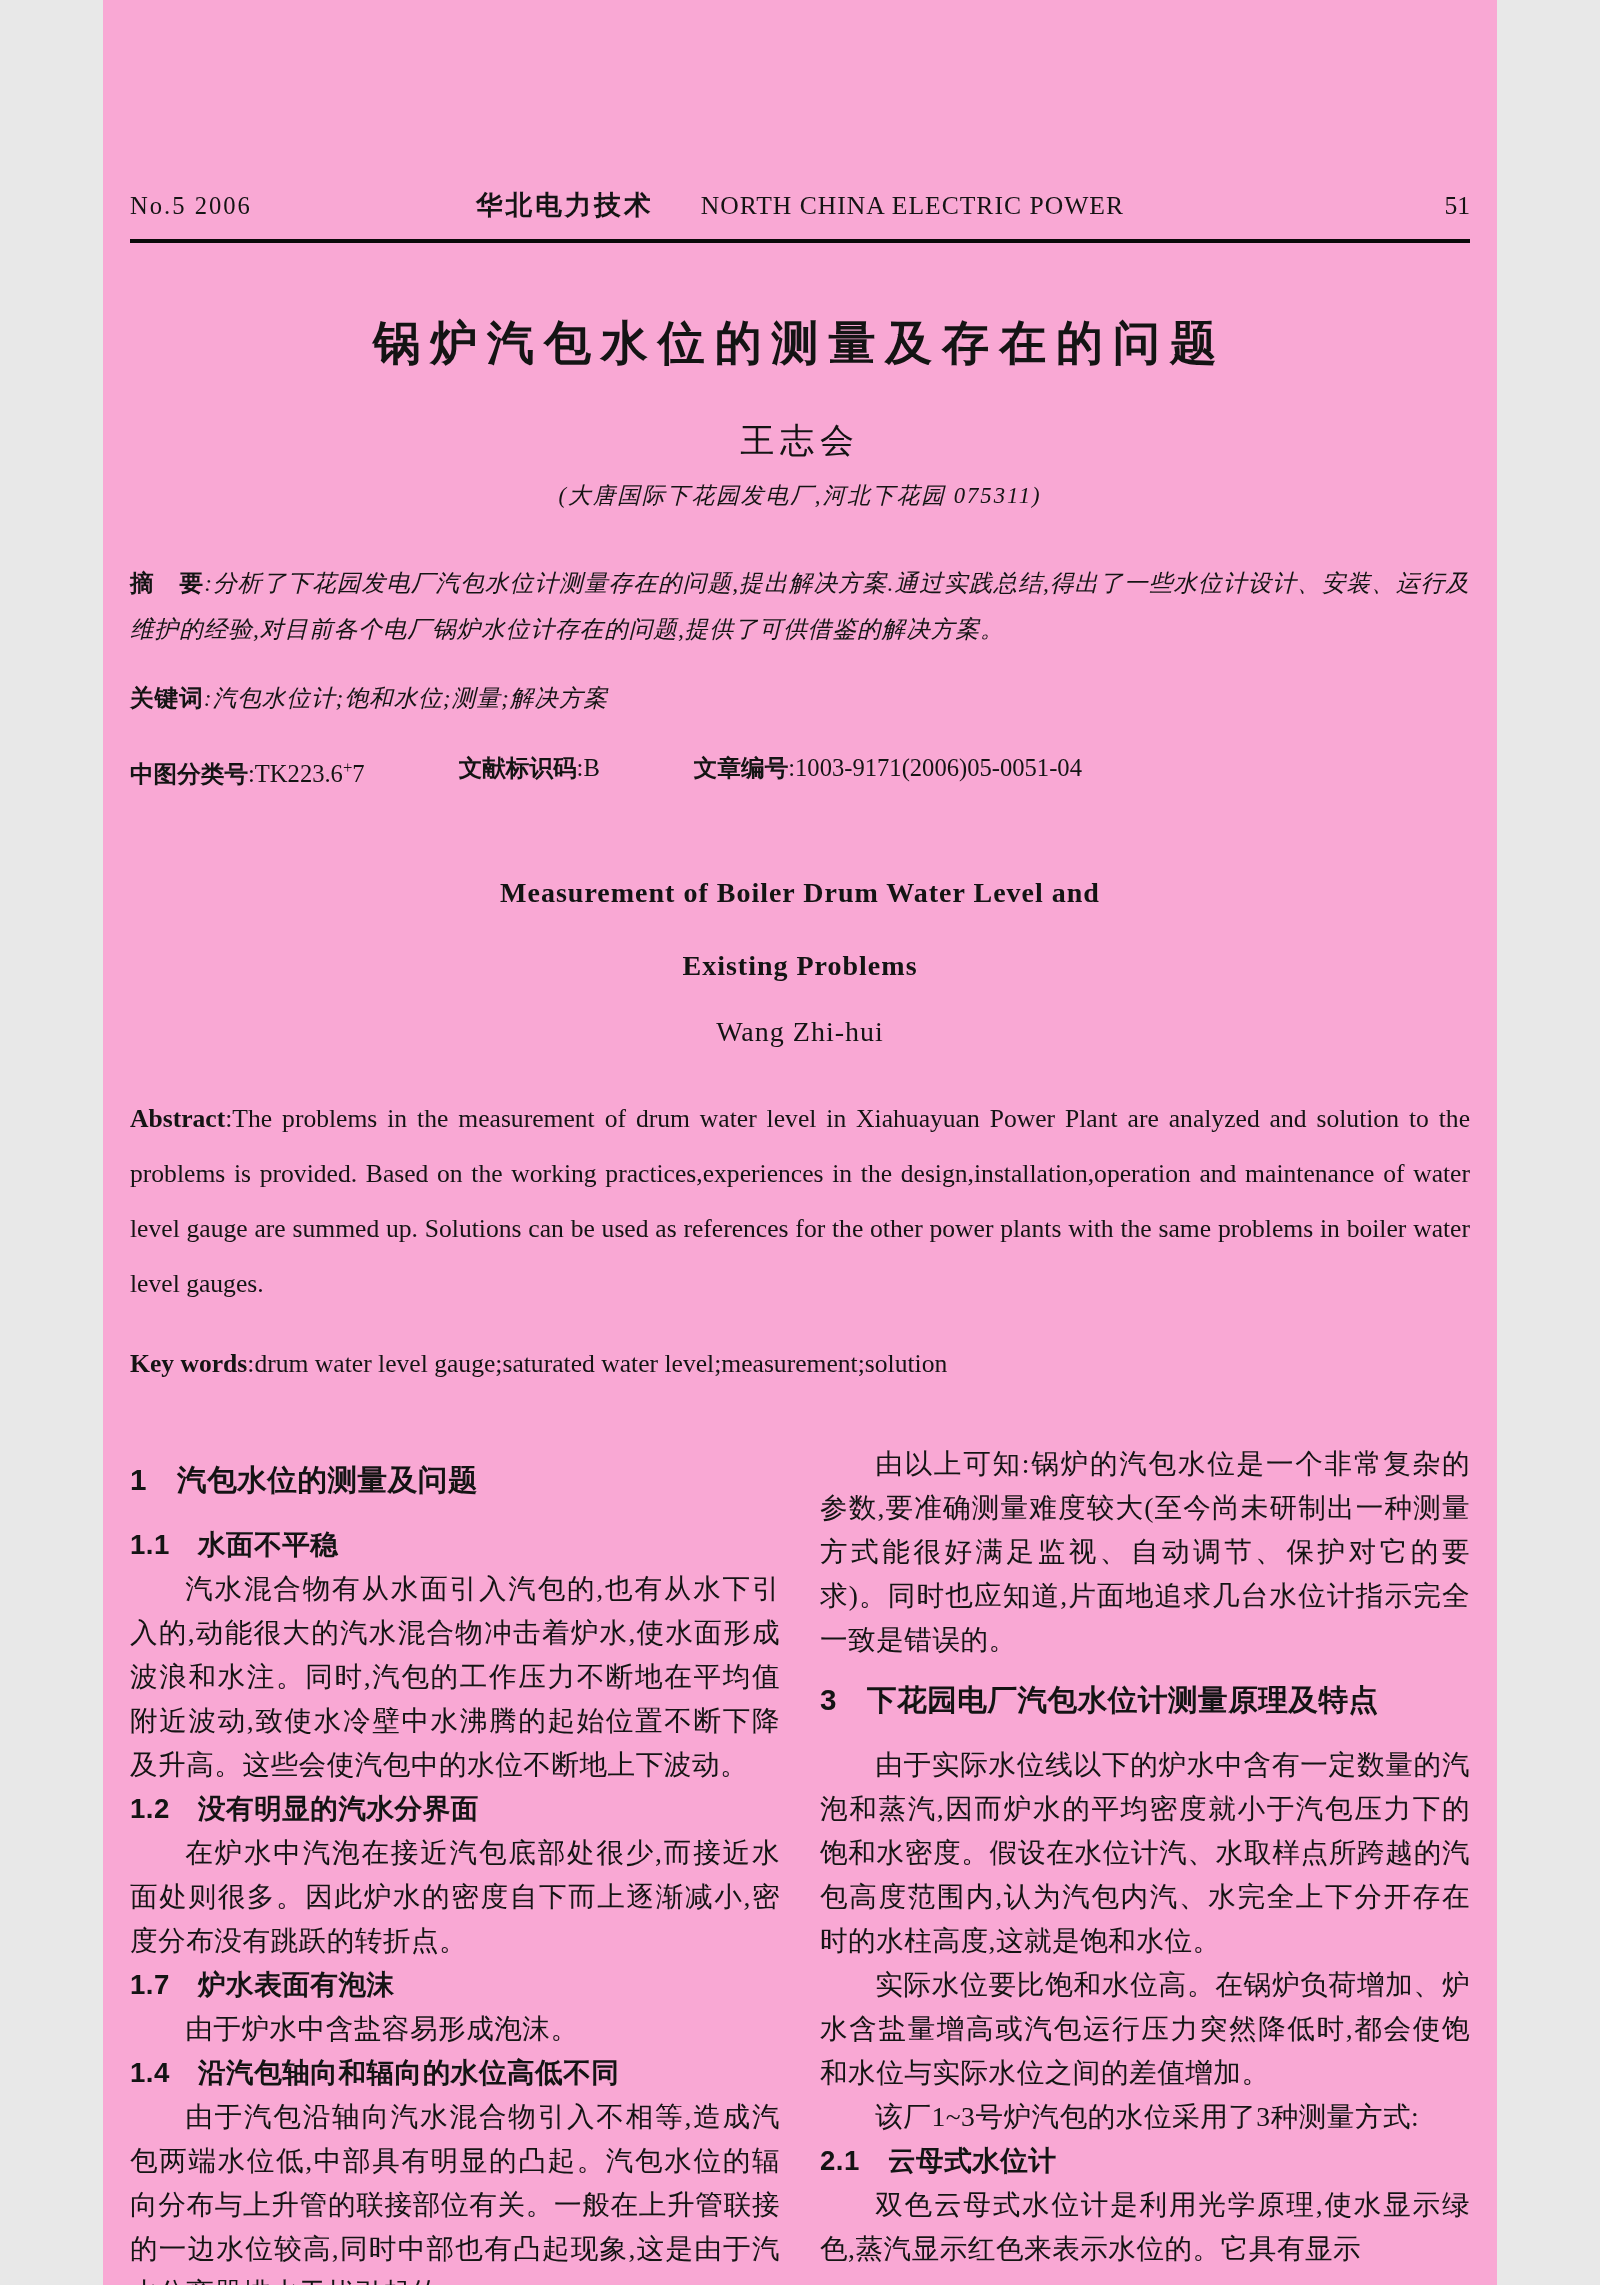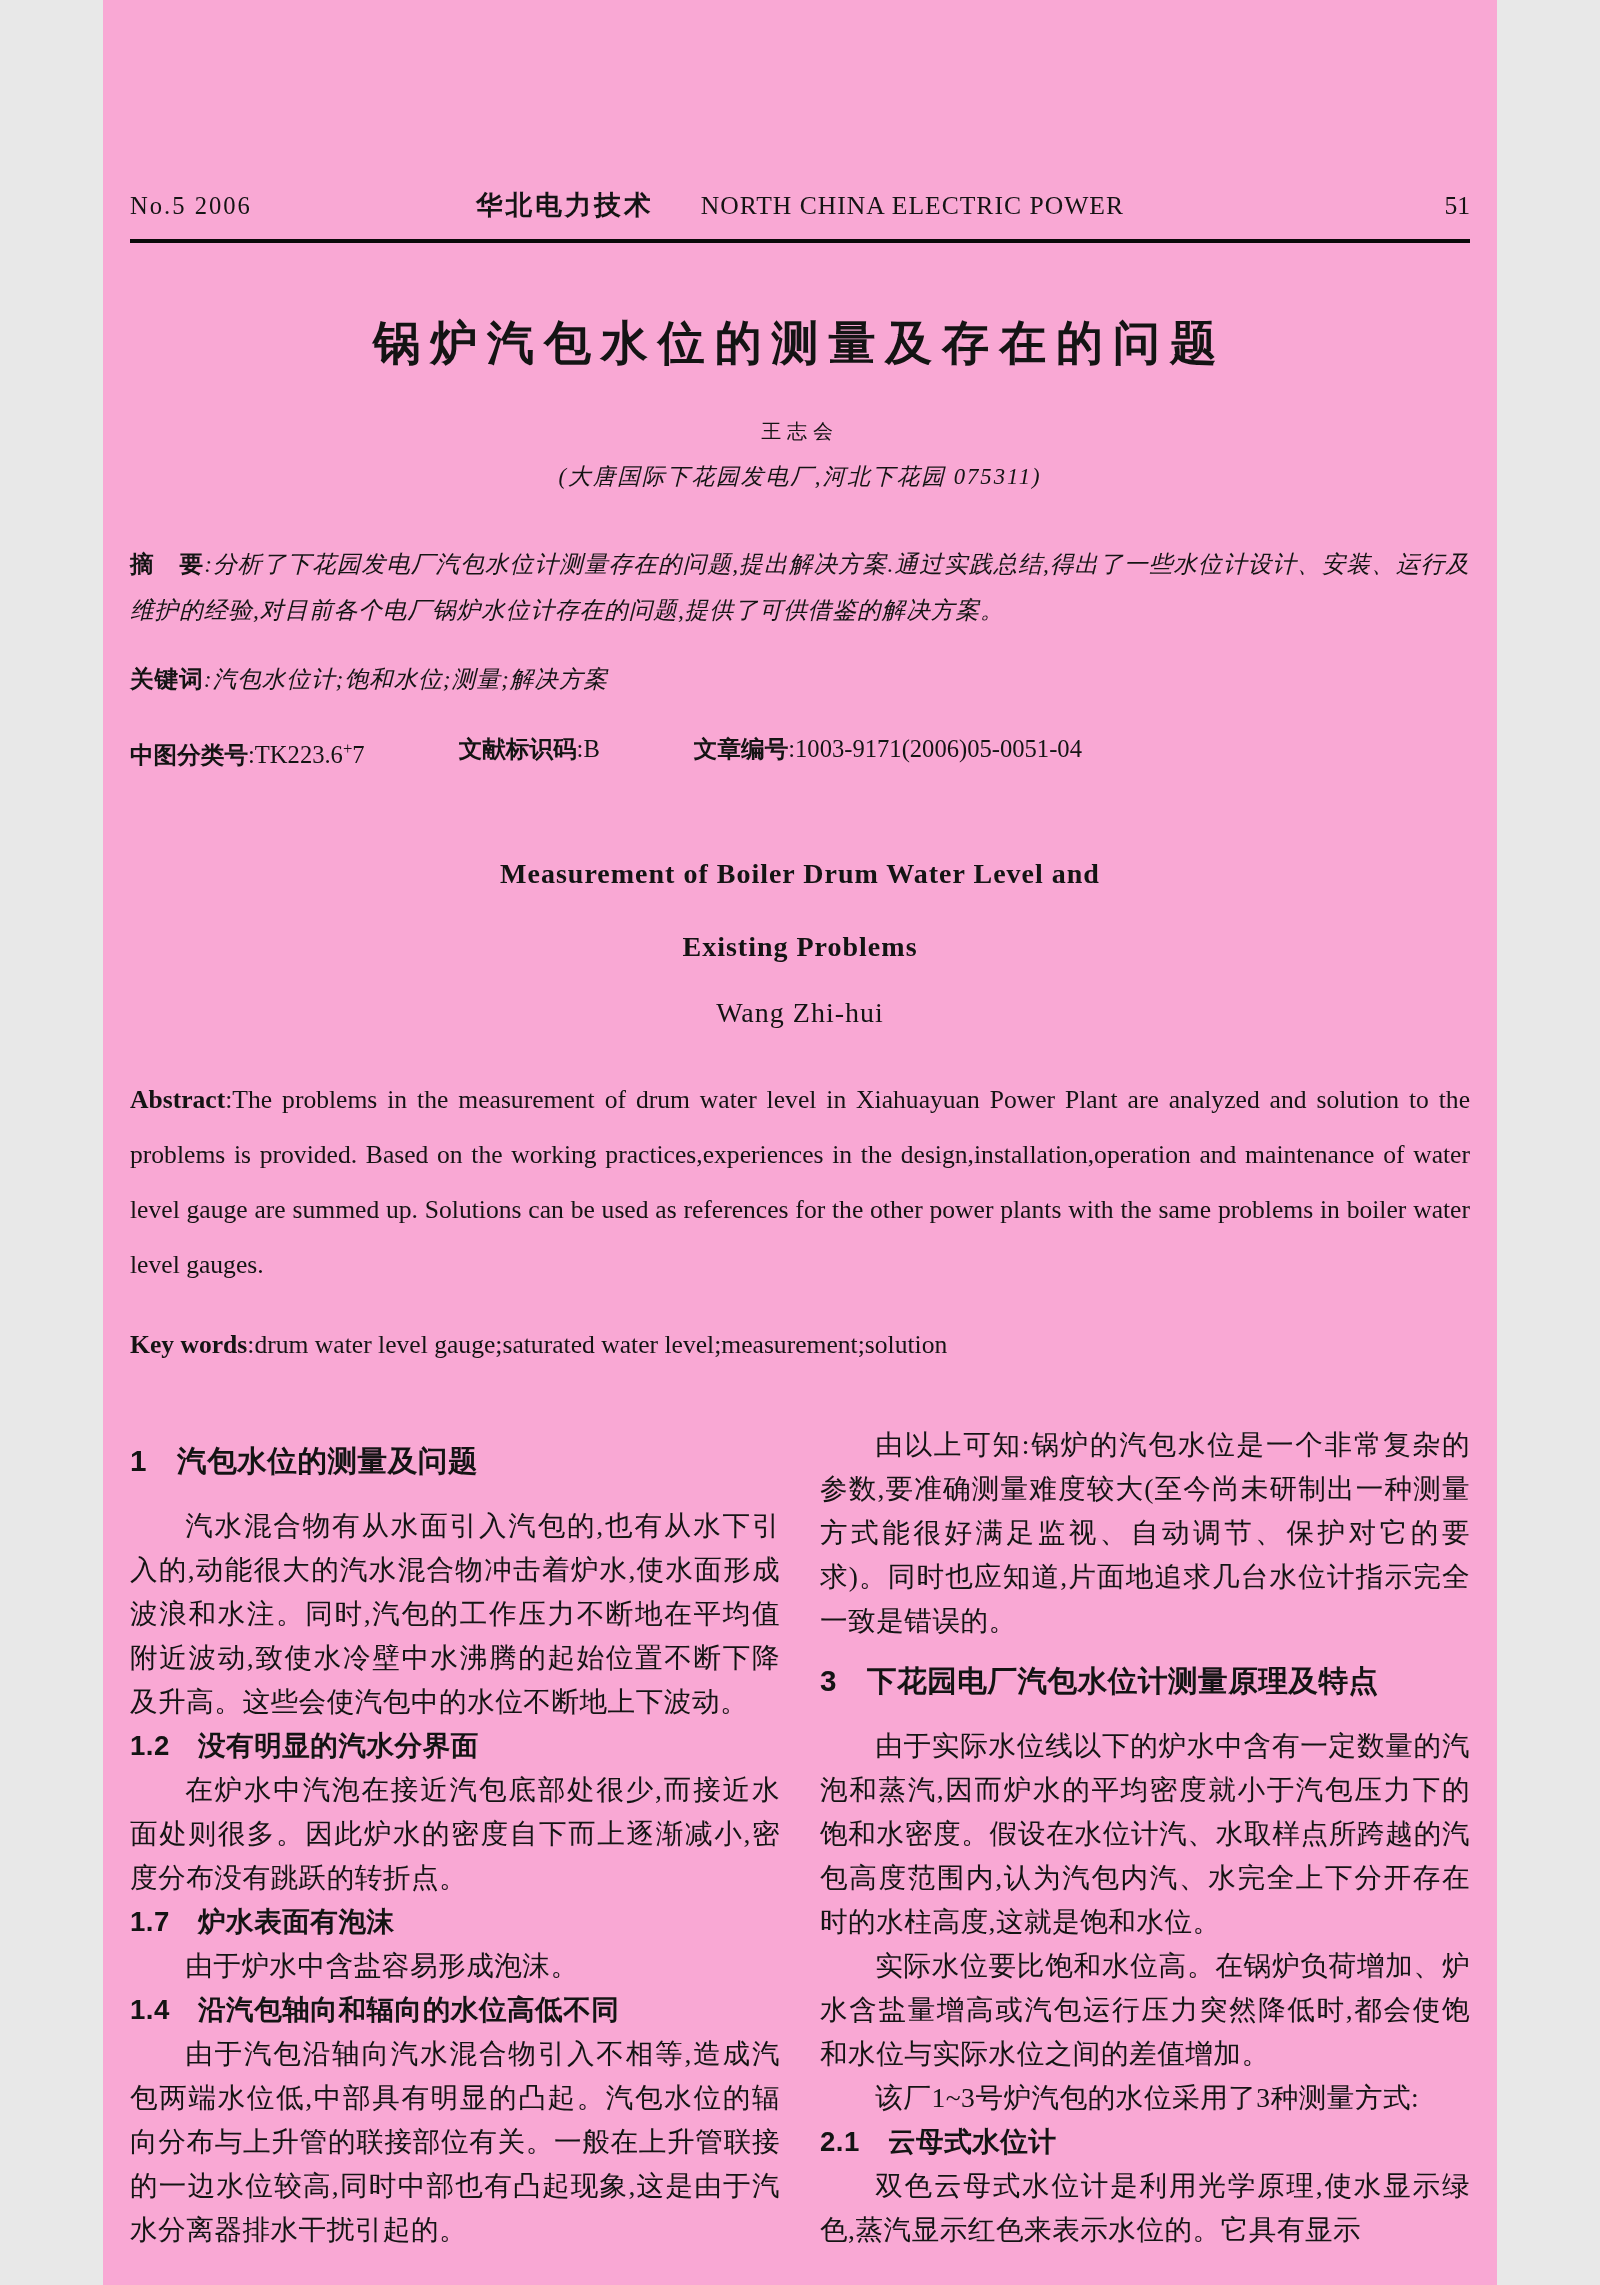--- a/index.html
+++ b/index.html
@@ -12,21 +12,21 @@
   
   .jheader{display:flex;align-items:baseline;font-size:24.6px;}
   .jheader .issue{width:236px;letter-spacing:2px;}
   .jheader .center{flex:1;text-align:center;white-space:nowrap;}
   .jname-cn{font-family:"Liberation Sans","DejaVu Sans",sans-serif;font-weight:700;font-size:26.6px;letter-spacing:3px;}
   .jname-en{font-size:25.6px;margin-left:41px;letter-spacing:1px;}
   .jheader .pageno{width:236px;text-align:right;font-size:25.6px;}
   .rule{height:3.9px;background:#0a0a0a;margin-top:15.8px;}
   
   .title-cn{margin-top:69px;text-align:center;font-size:47px;font-weight:700;letter-spacing:9.9px;}
-  .author-cn{margin-top:43px;text-align:center;font-size:20px;letter-spacing:5.9px;}
+  .author-cn{margin-top:43px;text-align:center;font-size:34px;letter-spacing:5.9px;}
   .affil-cn{margin-top:16px;text-align:center;font-size:22.7px;font-style:italic;letter-spacing:2px;}
   
   .meta-cn{margin-top:49px;font-size:23.6px;line-height:46px;text-align:justify;font-style:italic;letter-spacing:1px;}
   .label-cn{font-family:"Liberation Sans","DejaVu Sans",sans-serif;font-weight:700;font-style:normal;font-size:23.6px;}
   .kw-cn{margin-top:2px;font-size:23.6px;font-style:italic;letter-spacing:1px;line-height:46px;}
   .clc-row{margin-top:5.9px;font-size:24.6px;font-style:normal;line-height:46px;display:flex;}
   .clc-row .grp{white-space:nowrap;}
   .clc-row .grp + .grp{margin-left:94px;}
   .clc-row sup{font-size:16.7px;}
   
@@ -80,20 +80,21 @@
     <div class="author-en">Wang Zhi-hui</div>
 
     <p class="abstract-en"><span class="label-en">Abstract</span><span>:The problems in the measurement of drum water level in Xiahuayuan Power Plant are analyzed and solution to the problems is provided. Based on the working practices,experiences in the design,installation,operation and maintenance of water level gauge are summed up. Solutions can be used as references for the other power plants with the same problems in boiler water level gauges.</span></p>
 
     <p class="kw-en"><span class="label-en">Key words</span><span>:drum water level gauge;saturated water level;measurement;solution</span></p>
 
     <div class="bodycols">
 
       <div class="col">
         <div class="h1">1　汽包水位的测量及问题</div>
+        <div class="h2">1.1　水面不平稳</div>
         <p>汽水混合物有从水面引入汽包的,也有从水下引入的,动能很大的汽水混合物冲击着炉水,使水面形成波浪和水注。同时,汽包的工作压力不断地在平均值附近波动,致使水冷壁中水沸腾的起始位置不断下降及升高。这些会使汽包中的水位不断地上下波动。</p>
         <div class="h2">1.2　没有明显的汽水分界面</div>
         <p>在炉水中汽泡在接近汽包底部处很少,而接近水面处则很多。因此炉水的密度自下而上逐渐减小,密度分布没有跳跃的转折点。</p>
         <div class="h2">1.7　炉水表面有泡沫</div>
         <p>由于炉水中含盐容易形成泡沫。</p>
         <div class="h2">1.4　沿汽包轴向和辐向的水位高低不同</div>
         <p>由于汽包沿轴向汽水混合物引入不相等,造成汽包两端水位低,中部具有明显的凸起。汽包水位的辐向分布与上升管的联接部位有关。一般在上升管联接的一边水位较高,同时中部也有凸起现象,这是由于汽水分离器排水干扰引起的。</p>
       </div>
 
       <div class="col">

